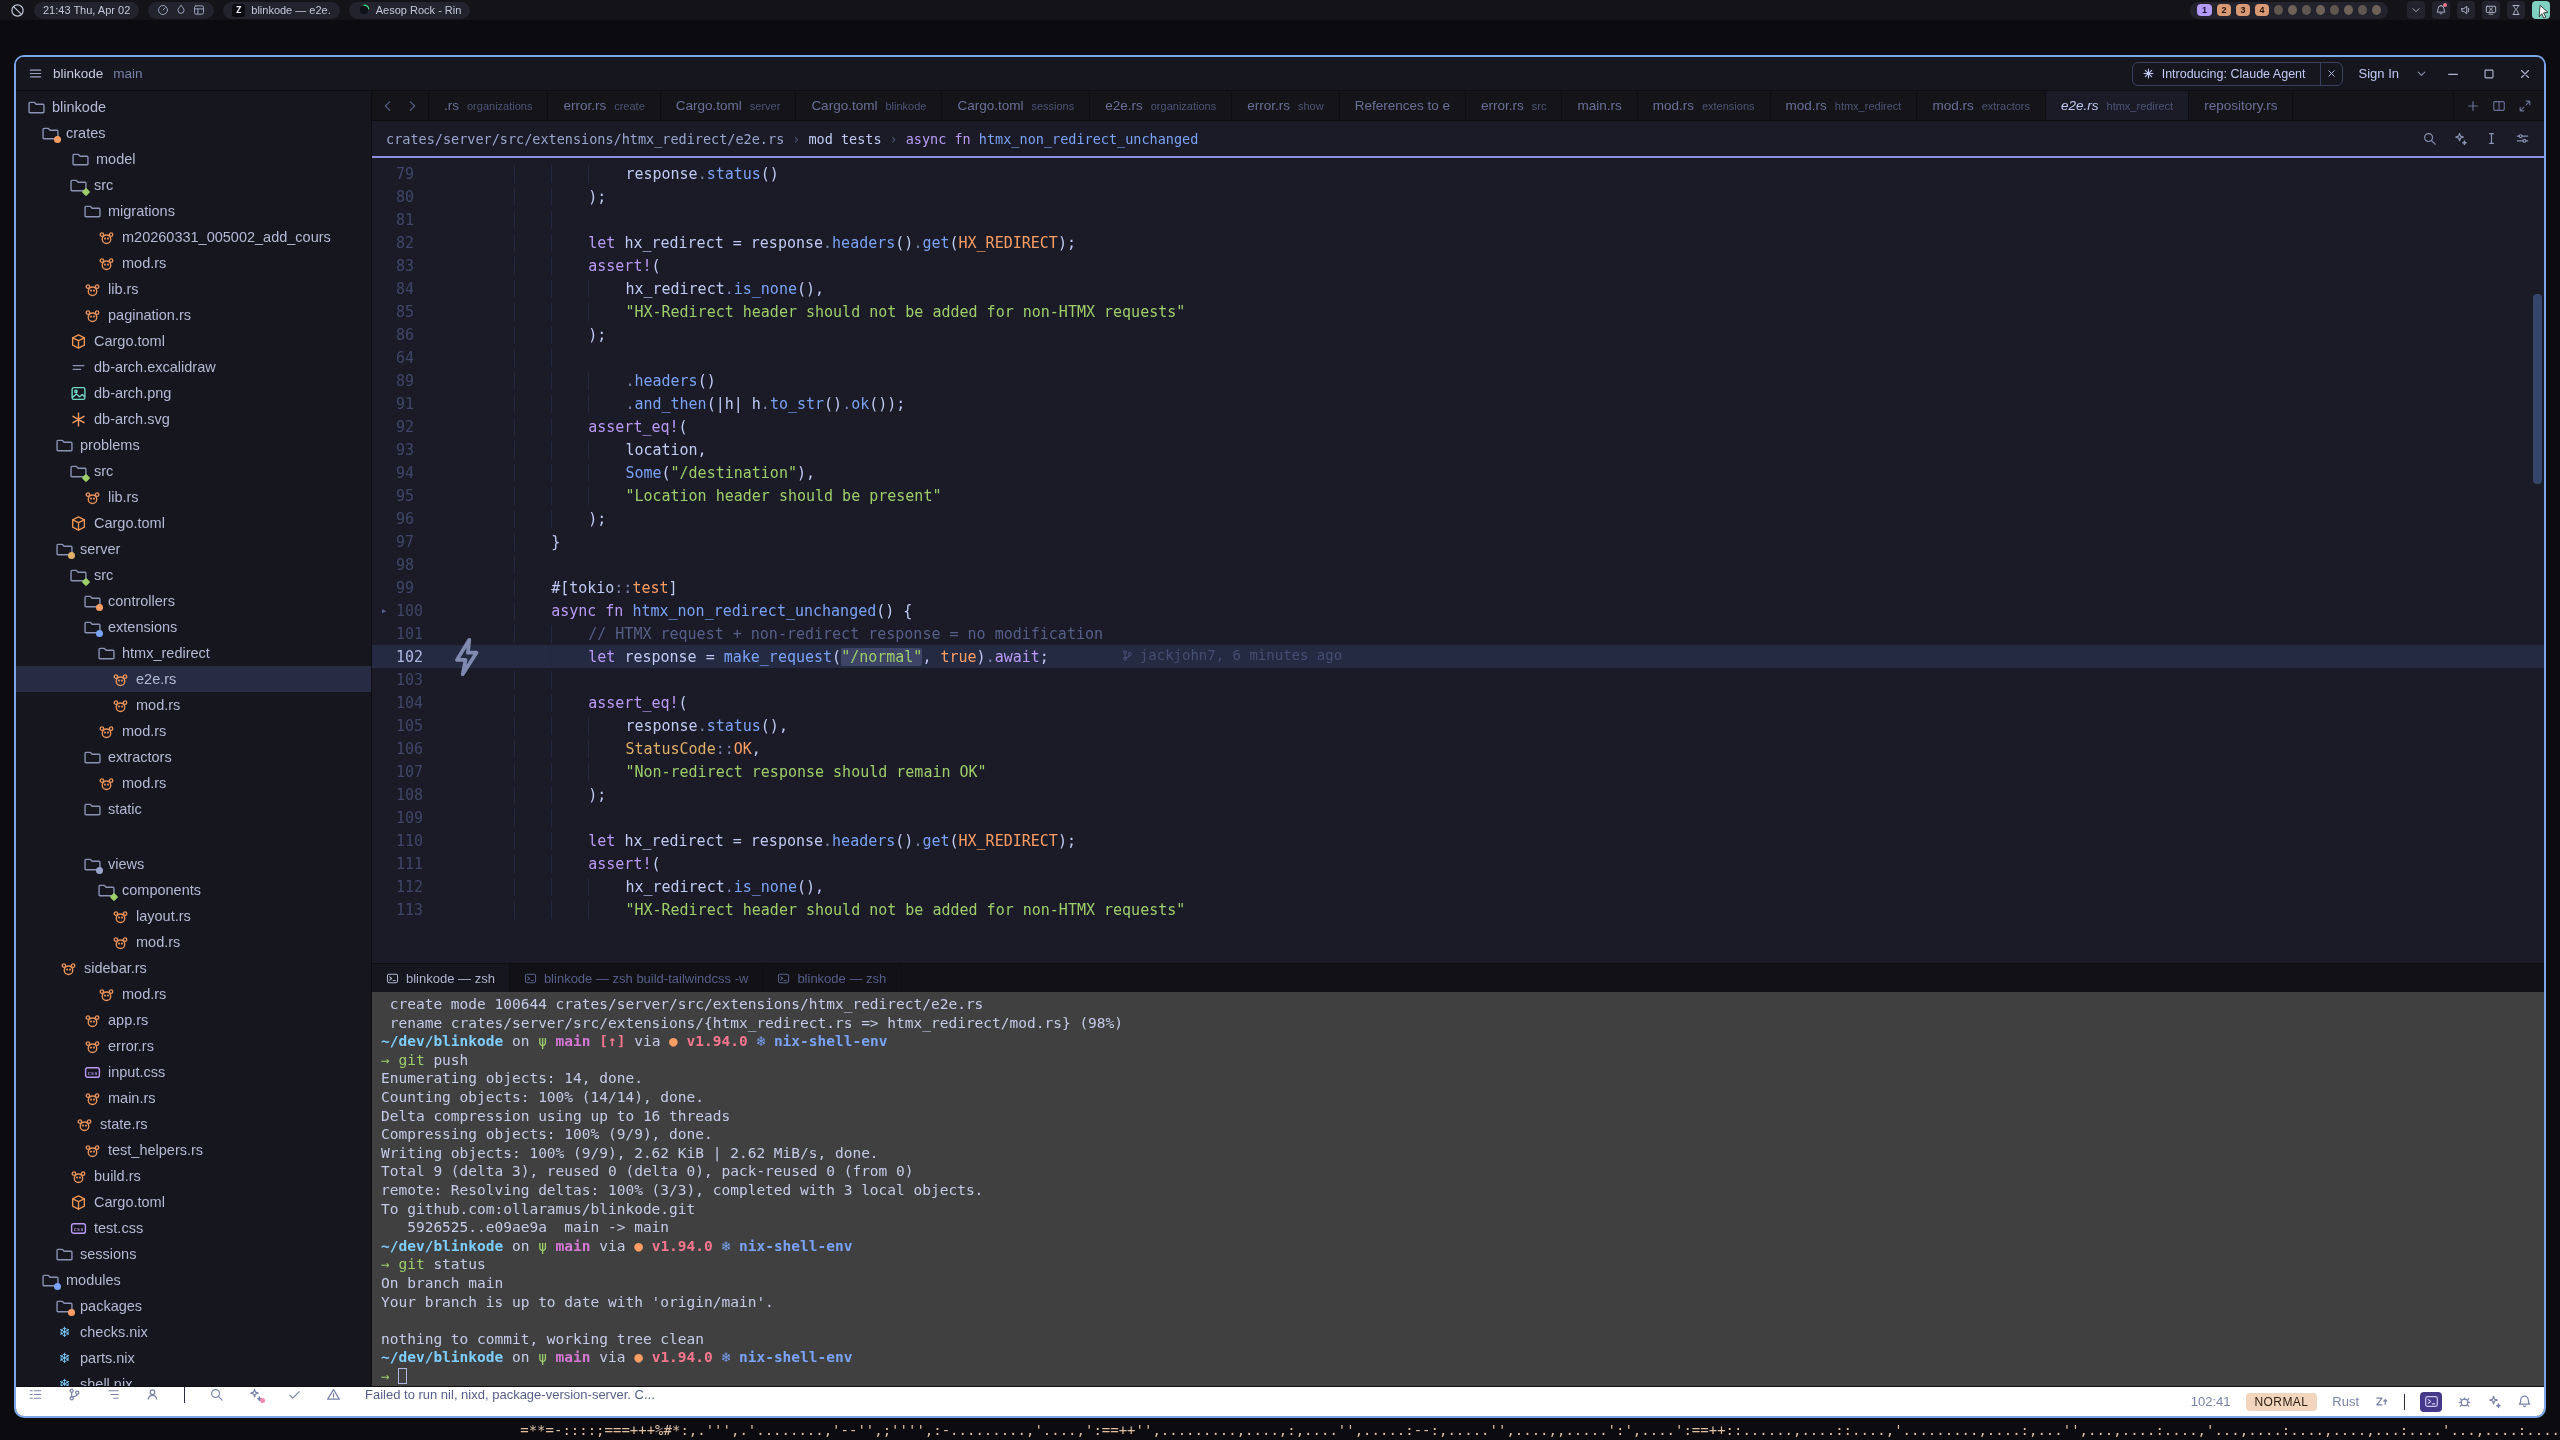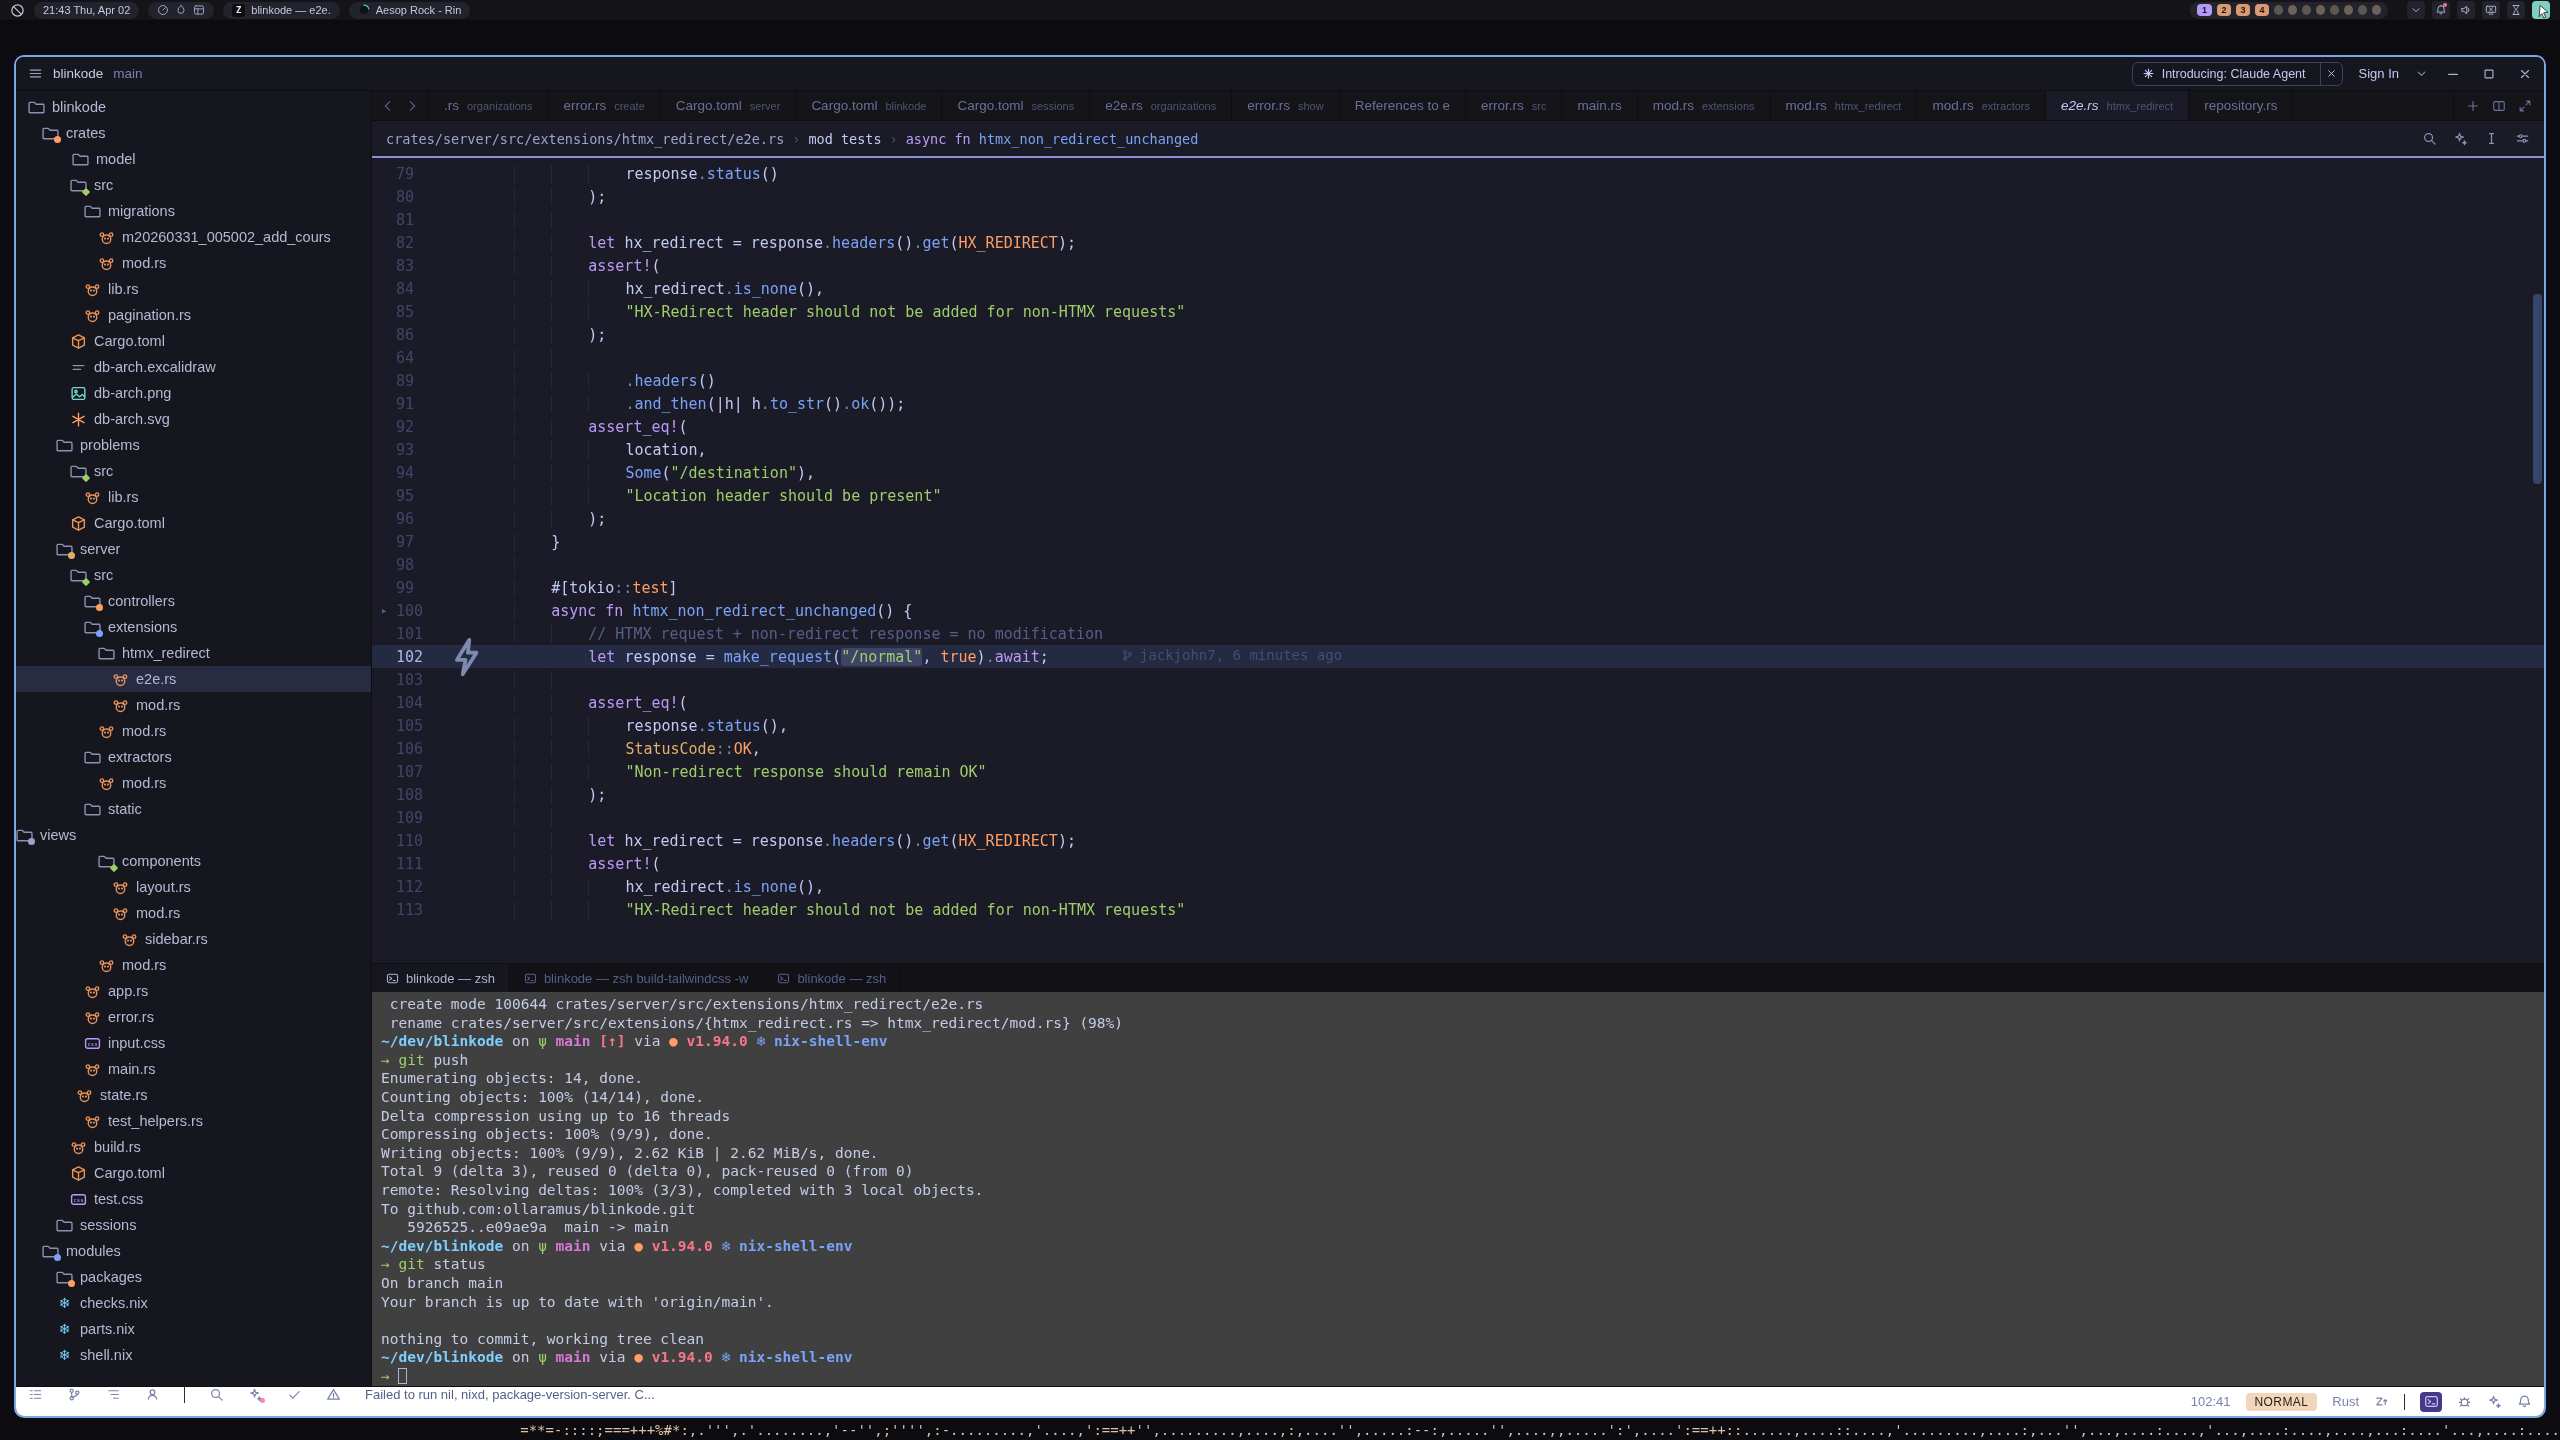--- a/index.html
+++ b/index.html
@@ -532,21 +532,21 @@
             <span>mod.rs</span>
           </div>
           <div class="trow" style="padding-left: 68px;">
             <span class="ticon c-folder">
               <svg viewBox="0 0 16 16" fill="none" stroke="currentColor" stroke-width="1.3" stroke-linecap="round" stroke-linejoin="round">
                 <path d="M1.8 3.2h4.2l1.6 1.8h6.6a.8.8 0 0 1 .8.8v6.4a.8.8 0 0 1-.8.8H1.8a.8.8 0 0 1-.8-.8V4a.8.8 0 0 1 .8-.8z"></path>
               </svg>
             </span>
             <span>static</span>
           </div>
-          <div class="trow" style="">
+          <div class="trow" style="padding-left: 68px; margin-top: 29px;">
             <span class="ticon c-folder">
               <svg viewBox="0 0 16 16" fill="none" stroke="currentColor" stroke-width="1.3" stroke-linecap="round" stroke-linejoin="round">
                 <path d="M1.8 3.2h4.2l1.6 1.8h6.6a.8.8 0 0 1 .8.8v6.4a.8.8 0 0 1-.8.8H1.8a.8.8 0 0 1-.8-.8V4a.8.8 0 0 1 .8-.8z"></path>
               </svg>
               <span class="badge gray" style="background: rgb(154, 165, 206);"></span>
             </span>
             <span>views</span>
           </div>
           <div class="trow" style="padding-left: 82px;">
             <span class="ticon c-folder">
@@ -574,21 +574,21 @@
               <svg viewBox="0 0 16 16" fill="none" stroke="currentColor" stroke-width="1.3" stroke-linecap="round" stroke-linejoin="round">
                 <circle cx="8" cy="9.6" r="4"></circle>
                 <circle cx="3.7" cy="5.3" r="1.6"></circle>
                 <circle cx="12.3" cy="5.3" r="1.6"></circle>
                 <circle cx="6.6" cy="9" r="0.4" fill="currentColor"></circle>
                 <circle cx="9.4" cy="9" r="0.4" fill="currentColor"></circle>
               </svg>
             </span>
             <span>mod.rs</span>
           </div>
-          <div class="trow" style="padding-left: 105px;">
+          <div class="trow" style="padding-left: 44px;">
             <span class="ticon c-rust">
               <svg viewBox="0 0 16 16" fill="none" stroke="currentColor" stroke-width="1.3" stroke-linecap="round" stroke-linejoin="round">
                 <circle cx="8" cy="9.6" r="4"></circle>
                 <circle cx="3.7" cy="5.3" r="1.6"></circle>
                 <circle cx="12.3" cy="5.3" r="1.6"></circle>
                 <circle cx="6.6" cy="9" r="0.4" fill="currentColor"></circle>
                 <circle cx="9.4" cy="9" r="0.4" fill="currentColor"></circle>
               </svg>
             </span>
             <span>sidebar.rs</span>

